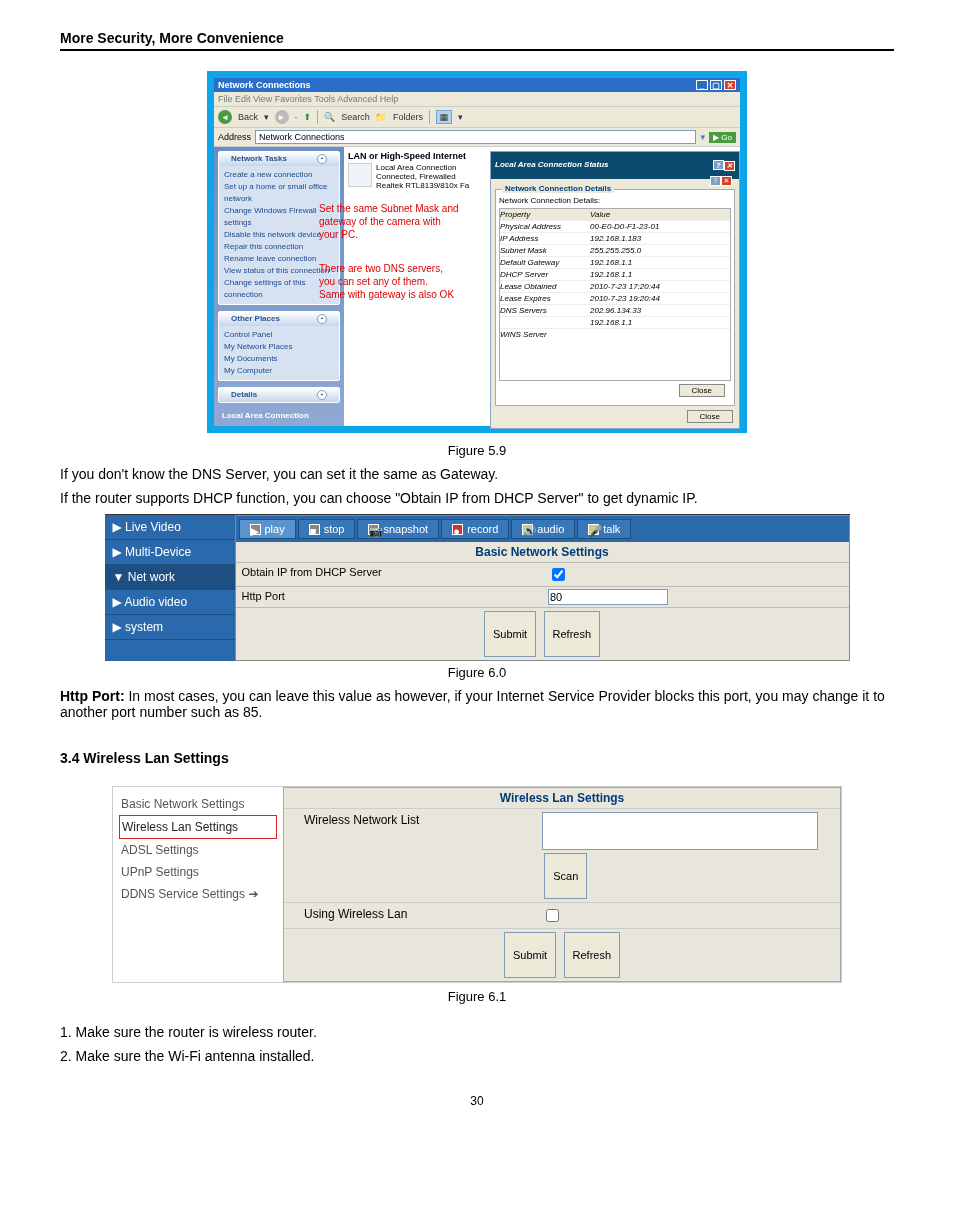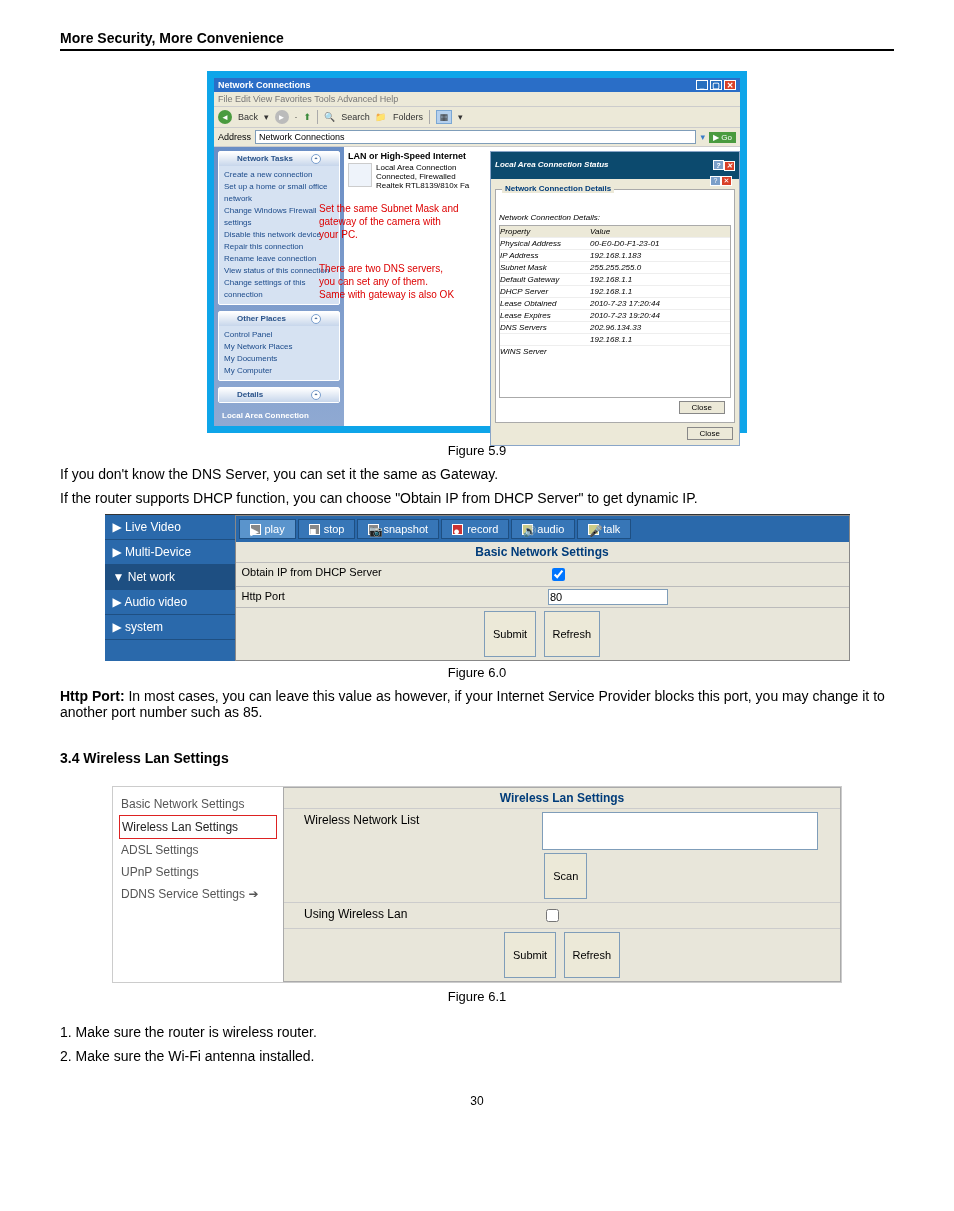--- a/index.html
+++ b/index.html
@@ -77,21 +77,21 @@
     color:#1b4a8a;
   }
   .sb-panel {
     background:#d6e2f2;
     border:1px solid #fff;
     margin-bottom:6px;
     border-radius:2px;
   }
   .sb-panel-head {
     background: linear-gradient(#fff,#c7d6eb);
-    padding:2px 18px;
+    padding:2px 12px;
     font-weight:bold;
     display:flex;
     justify-content:space-between;
     color:#2a538a;
     text-align:center;
   }
   .sb-panel-head .chev { background:#fff; border:1px solid #7a9fce; border-radius:50%; width:10px; height:10px; font-size:6px; display:inline-flex; align-items:center; justify-content:center;}
   .sb-panel-body { padding:3px 5px; }
   .sb-panel-body a, .sb-panel-body span.link { color:#1b4a8a; display:block; line-height:1.5; text-decoration:none;}
   .win-main {
@@ -348,21 +348,21 @@
 
       <div class="status-dialog">
         <div class="sd-title">
           <span>Local Area Connection Status</span>
           <span class="ctrls"><span class="help">?</span><span class="close">✕</span></span>
         </div>
         <div style="background:#ece9d8;">
           <div class="sd-group" style="margin-top:10px;">
             <div class="sd-group-label">Network Connection Details</div>
             <div class="ctrls" style="position:absolute; right:2px; top:-14px;"><span class="help" style="background:#7b9fc9;border:1px solid #fff;width:11px;height:10px;font-size:7px;color:#fff;display:inline-flex;align-items:center;justify-content:center;">?</span><span class="close" style="background:#d94028;border:1px solid #fff;width:11px;height:10px;font-size:7px;color:#fff;display:inline-flex;align-items:center;justify-content:center;">✕</span></div>
-            <div style="margin-top:20px;font-style:italic;">Network Connection Details:</div>
+            <div style="margin-top:3px;">Network Connection Details:</div>
             <div style="border:1px solid #aaa; margin-top:3px; background:#fff;">
               <div class="sd-row" style="background:#ece9d8; font-weight:normal;">
                 <div class="sd-prop">Property</div>
                 <div>Value</div>
               </div>
               <div class="sd-row">
                   <div class="sd-prop">Physical Address</div>
                   <div>00-E0-D0-F1-23-01</div>
                 </div>
               <div class="sd-row">

